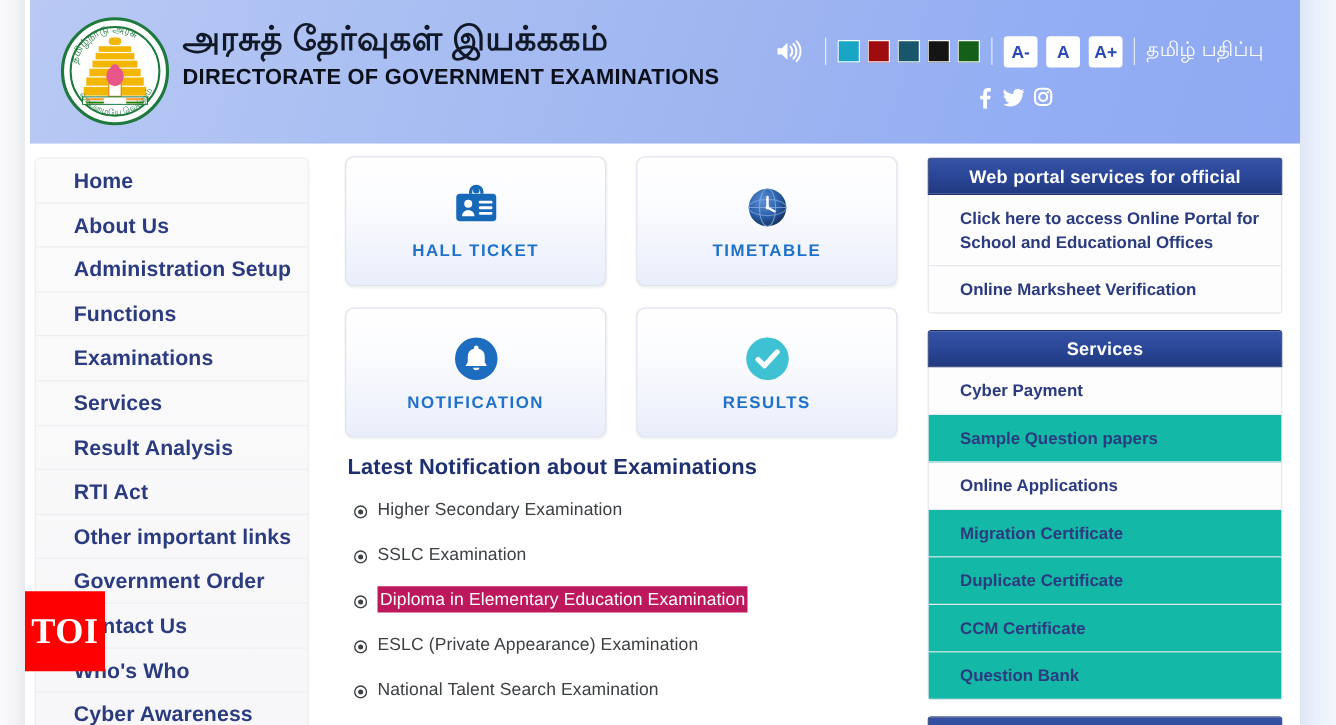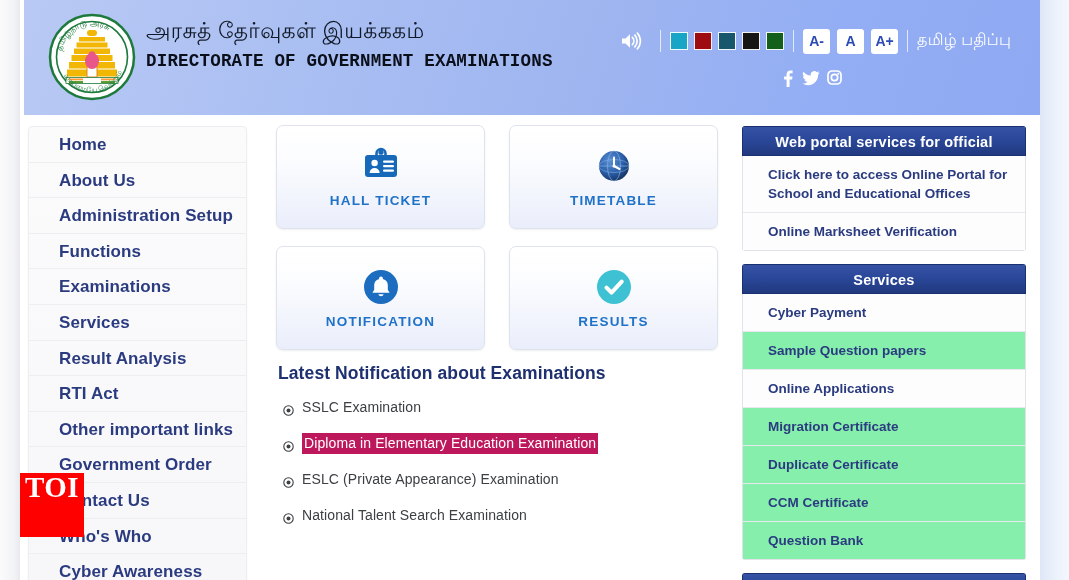--- a/index.html
+++ b/index.html
@@ -41,26 +41,26 @@
   }
   .emblem {
     position: absolute; left: 19px; top: 8px;
     width: 98px; height: 98px;
   }
   .title-block {
     position: absolute; left: 122px; top: 14px;
   }
   .title-ta {
     font-family: "Liberation Sans", sans-serif;
-    font-size: 22px; font-weight: 400; color: #111827;
+    font-size: 27px; font-weight: 700; color: #111827;
     letter-spacing: 0.3px; line-height: 34px;
     white-space: nowrap;
   }
   .title-en {
-    font-family: Liberation Mono, monospace;
+    font-family: Liberation Sans, sans-serif;
     font-size: 17.5px; font-weight: 700; color: #0b0f1a;
     letter-spacing: 0.2px; line-height: 24px;
     margin-top: 1px; white-space: nowrap;
   }
 
   .hdr-tools {
     position: absolute; right: 29px; top: 28px;
     display: flex; align-items: center; gap: 0;
     height: 26px;
   }
@@ -169,29 +169,29 @@
     border: 1px solid #e2e3e8; border-top: none;
     background: #fdfdfd;
   }
   .panel-row {
     padding: 9px 0 9px 25px;
     font-size: 13.5px; font-weight: 700; color: #2b3b80;
     border-bottom: 1px solid #e8e9ee;
     line-height: 19px;
   }
   .panel-row:last-child { border-bottom: none; }
-  .panel-row.alt { background: #86efac; }
+  .panel-row.alt { background: #14b8a6; }
   .panel-row.wrap2 { padding-right: 14px; }
 
   
   .toi {
     position: absolute; left: 20px; top: 473px;
     width: 64px; height: 64px;
     background: #ff0000;
-    display: flex; align-items: flex-start; justify-content: center;
+    display: flex; align-items: center; justify-content: center;
     z-index: 50;
   }
   .toi span {
     font-family: "Liberation Serif", serif;
     font-size: 29px; font-weight: 700; color: #ffffff;
     letter-spacing: 0.5px; line-height: 1;
   }
 </style>
 </head>
 <body>
@@ -386,20 +386,29 @@
           <div class="tile-label">RESULTS</div>
         </div>
       </div>
     </div>
 
     <div class="notif-wrap">
       <div class="notif-title">Latest Notification about Examinations</div>
 
       <div class="notif-list">
 
+        <div class="notif-item">
+          <span class="bullet-ico">
+            <svg width="11" height="11" viewBox="0 0 11 11">
+                <circle cx="5.5" cy="5.5" r="4.7" fill="none" stroke="#3c4043" stroke-width="1.1"></circle>
+                <circle cx="5.5" cy="5.5" r="2" fill="#3c4043"></circle>
+              </svg>
+          </span>
+          <span class="notif-text">Higher Secondary Examination</span>
+        </div>
 
         <div class="notif-item">
           <span class="bullet-ico">
             <svg width="11" height="11" viewBox="0 0 11 11">
                 <circle cx="5.5" cy="5.5" r="4.7" fill="none" stroke="#3c4043" stroke-width="1.1"></circle>
                 <circle cx="5.5" cy="5.5" r="2" fill="#3c4043"></circle>
               </svg>
           </span>
           <span class="notif-text">SSLC Examination</span>
         </div>

